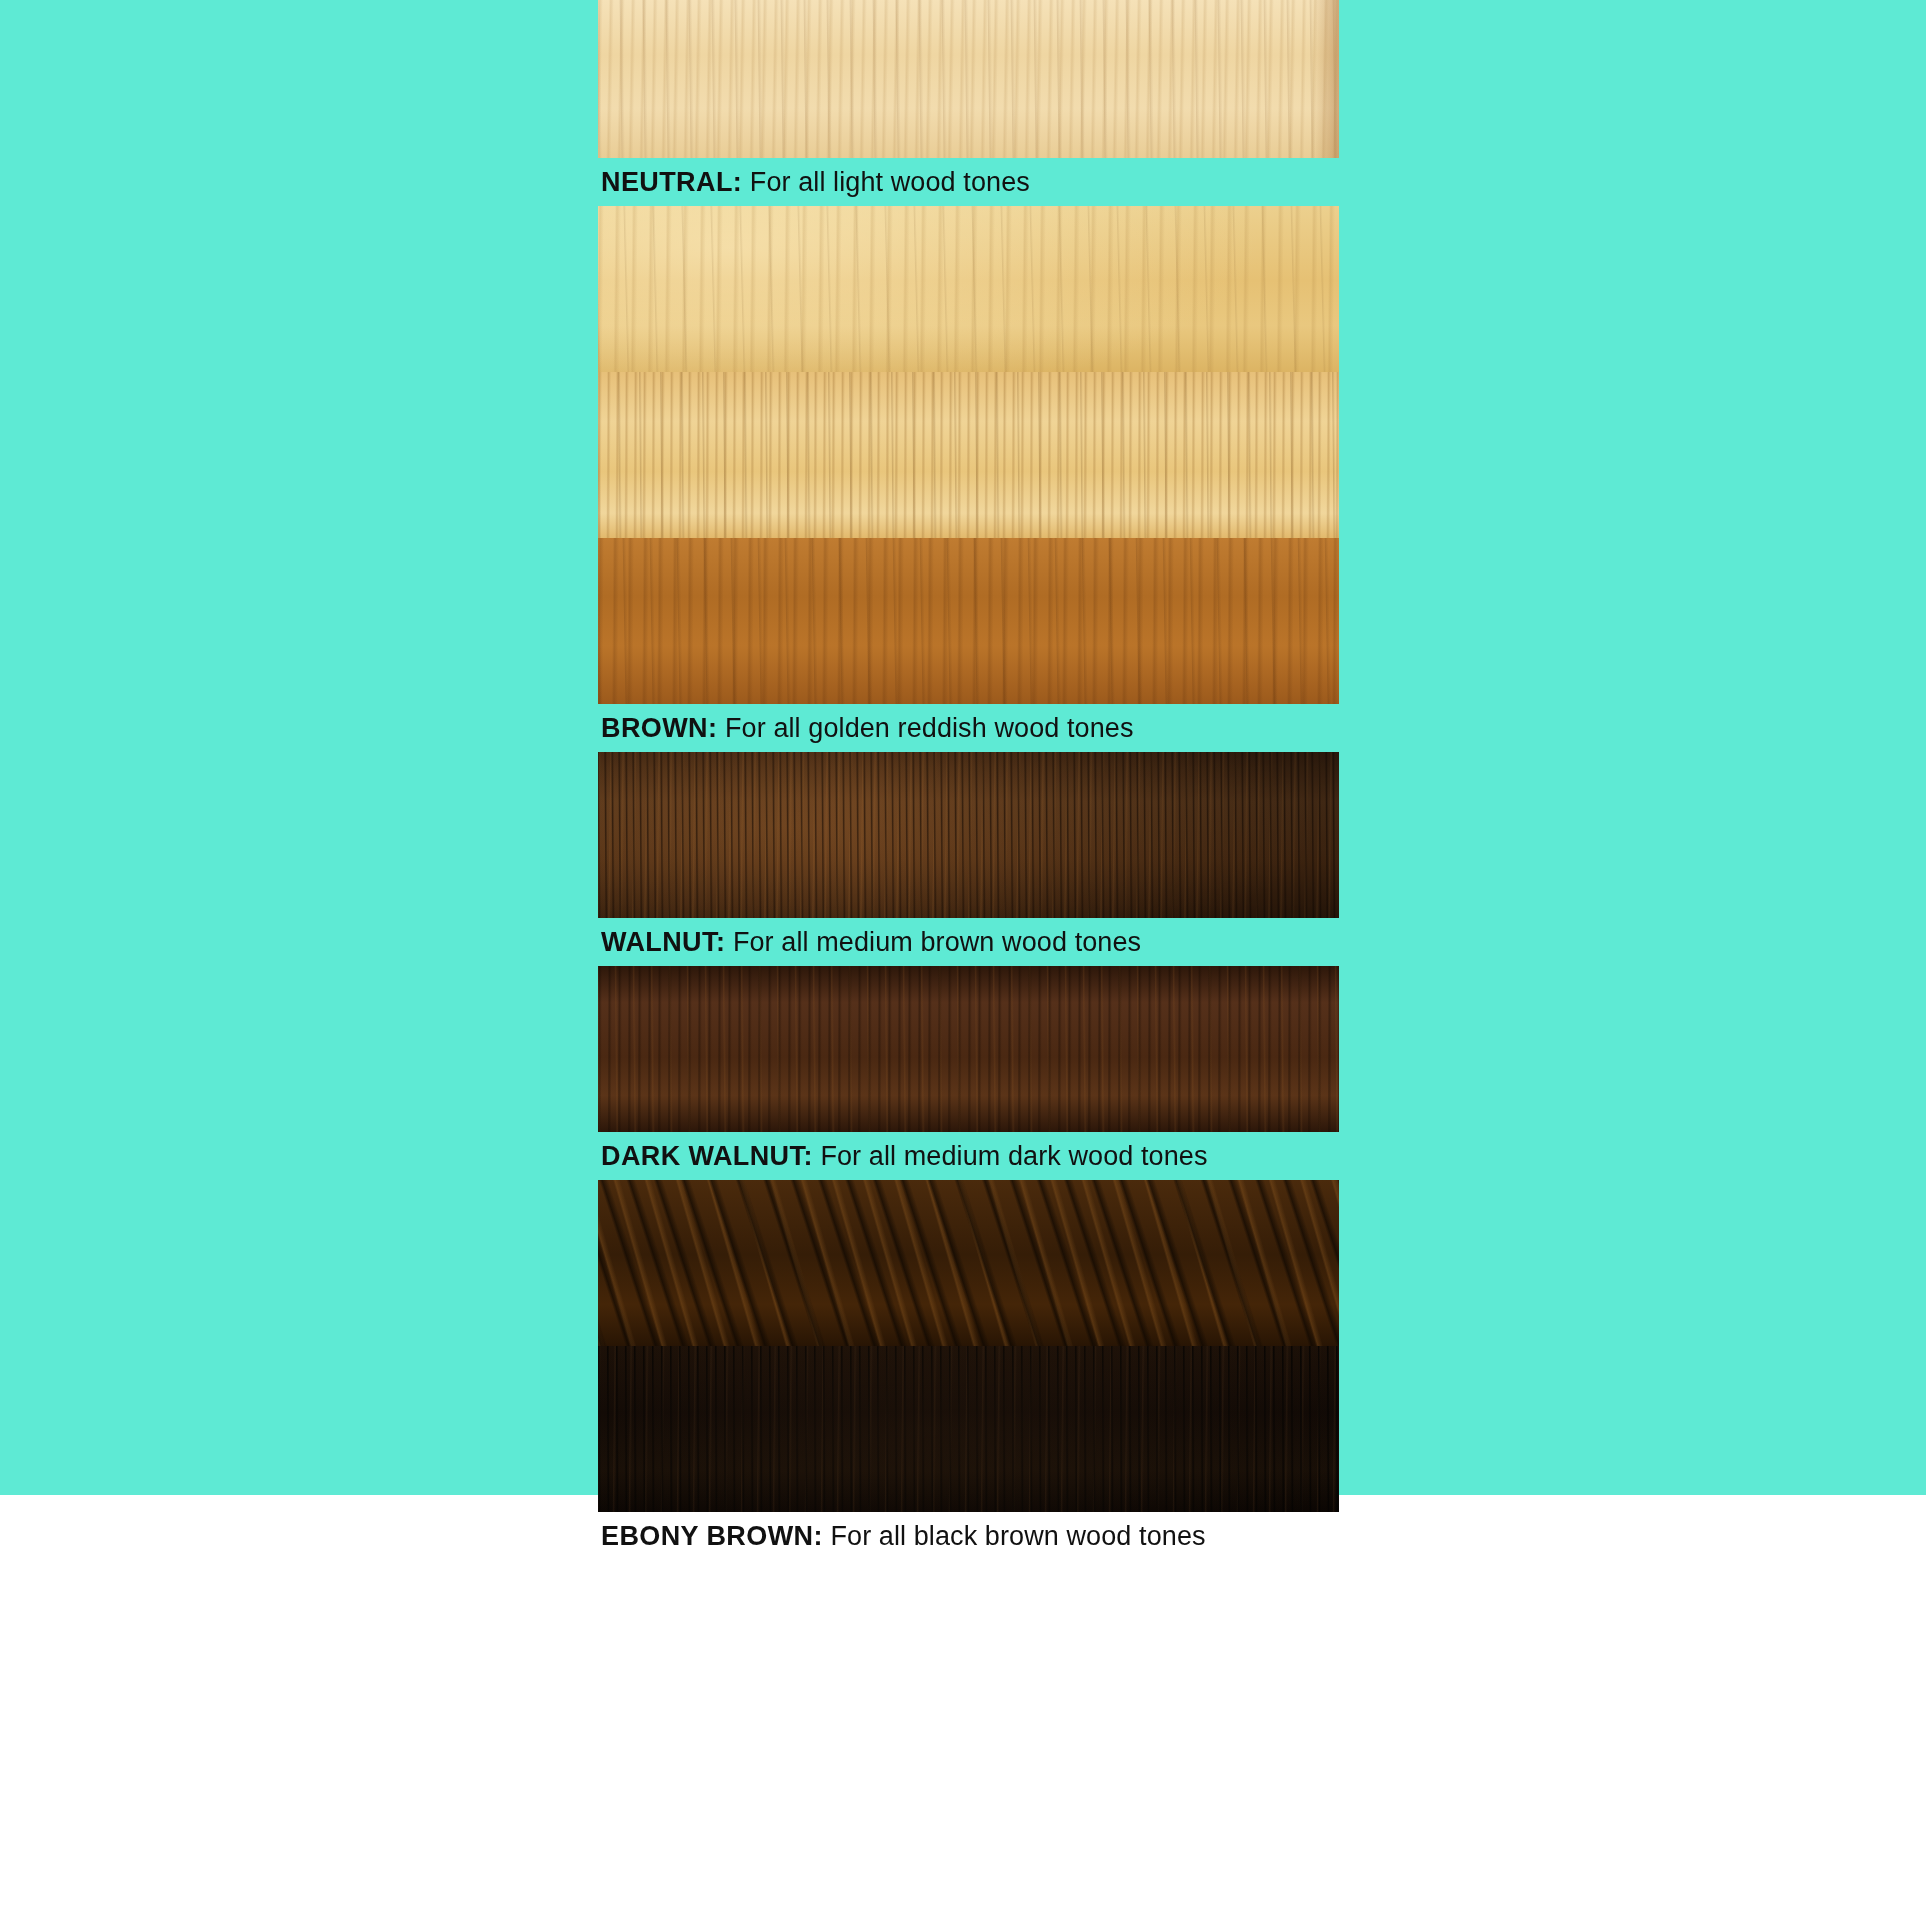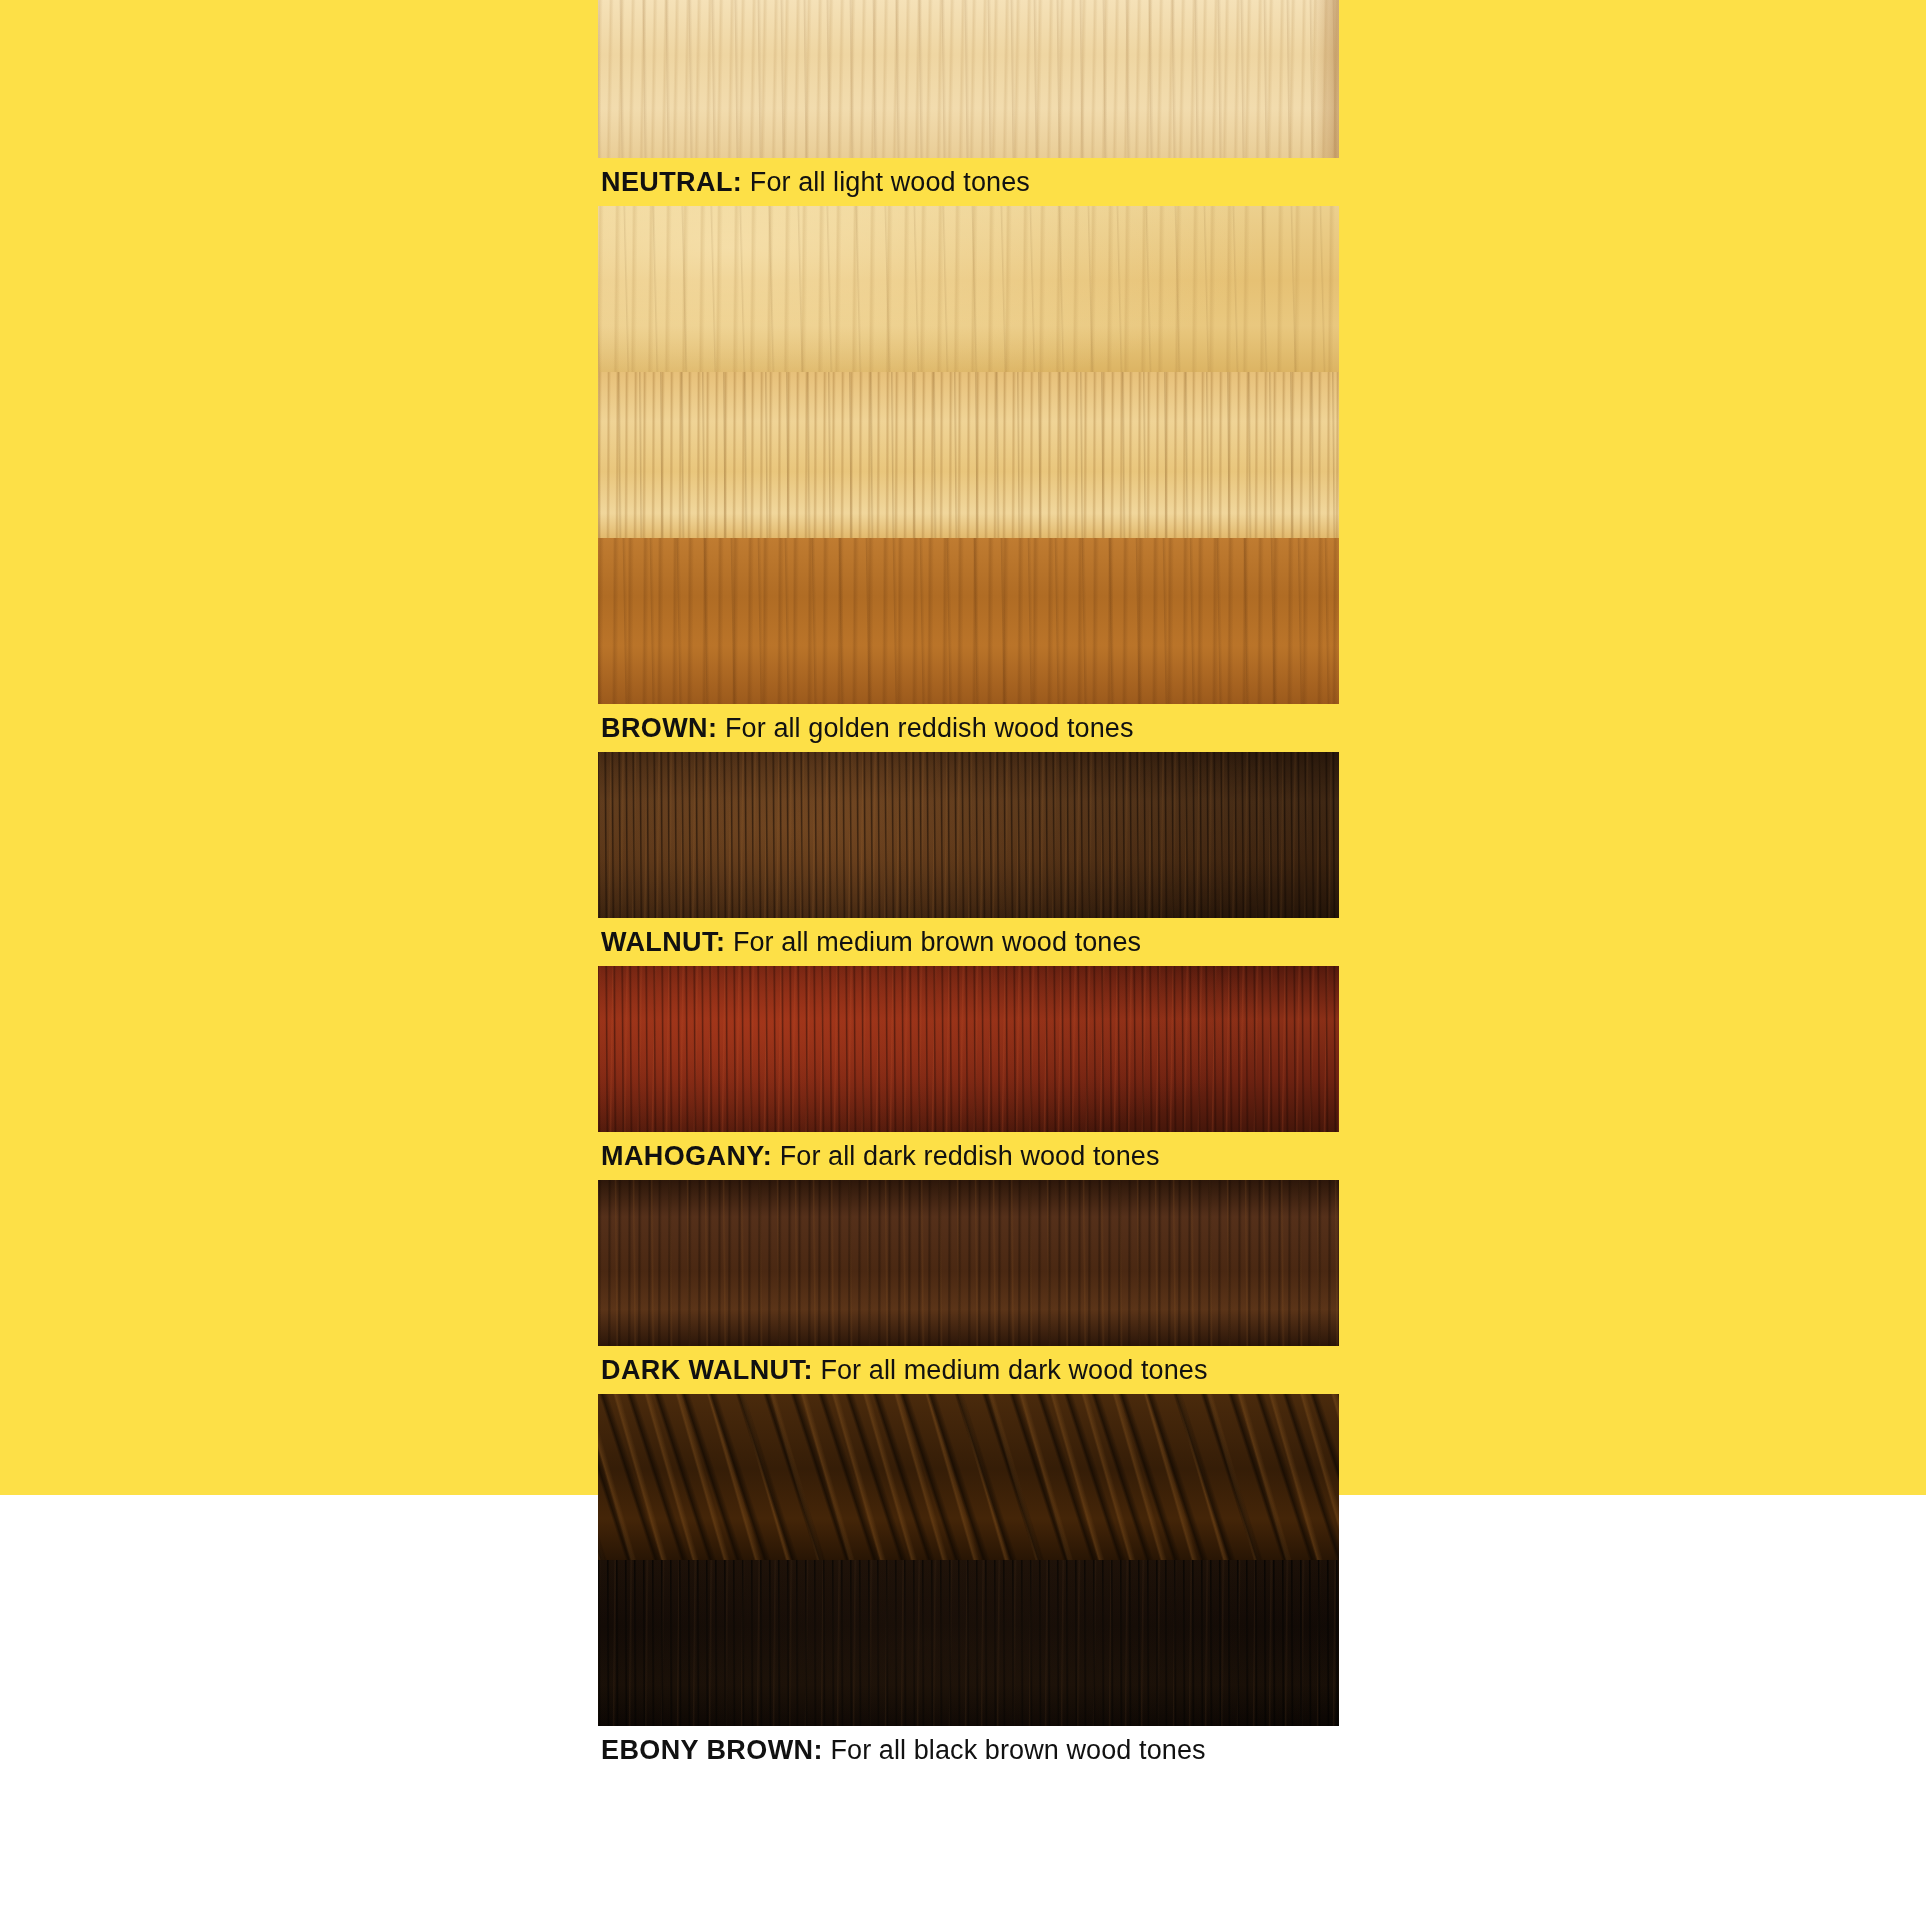--- a/index.html
+++ b/index.html
@@ -10,21 +10,21 @@
   body {
     width: 1927px;
     height: 1927px;
     font-family: "Liberation Sans", sans-serif;
     overflow: hidden;
   }
   .page {
     position: relative;
     width: 1927px;
     height: 1495px;
-    background: #fde047;
+    background: #5eead4;
   }
   .chart {
     position: absolute;
     left: 598px;
     top: -8px;
     width: 741px;
   }
   .swatch-row {
     position: relative;
     width: 741px;
@@ -274,29 +274,20 @@
     <div class="swatch-row">
       <div class="swatch">
         <div class="grain w-walnut"></div>
       </div>
       <div class="caption">
         <span class="name">WALNUT:</span>
         <span class="desc">For all medium brown wood tones</span>
       </div>
     </div>
 
-    <div class="swatch-row">
-      <div class="swatch">
-        <div class="grain w-mahogany"></div>
-      </div>
-      <div class="caption">
-        <span class="name">MAHOGANY:</span>
-        <span class="desc">For all dark reddish wood tones</span>
-      </div>
-    </div>
 
     <div class="swatch-row">
       <div class="swatch">
         <div class="grain w-darkwalnut"></div>
       </div>
       <div class="caption">
         <span class="name">DARK WALNUT:</span>
         <span class="desc">For all medium dark wood tones</span>
       </div>
     </div>

